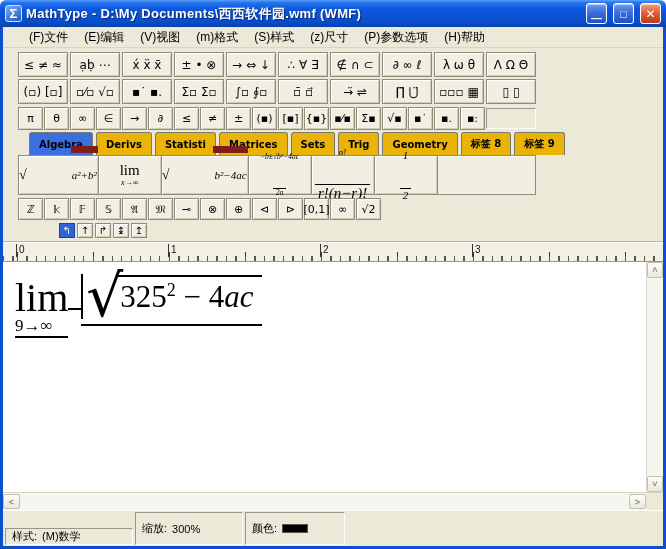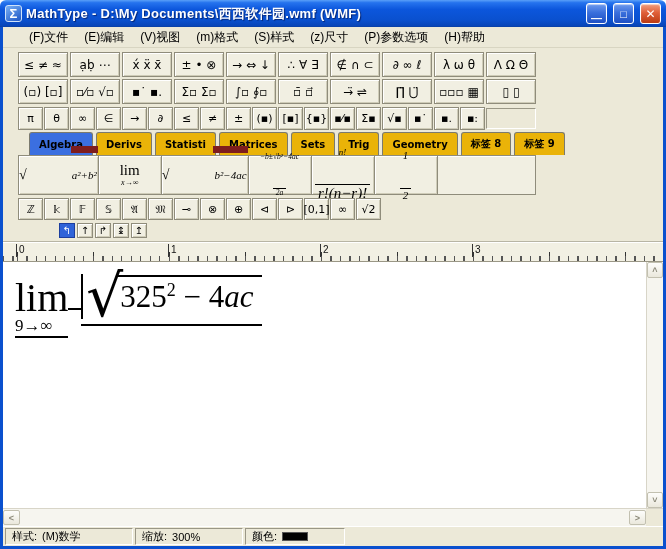--- a/index.html
+++ b/index.html
@@ -121,21 +121,21 @@
   .htrack { flex:1; }
   .corner { flex:0 0 17px; background:#ECE9D8; }
   .hscrollrow .sbtn { flex:0 0 17px; height:15px; margin:1px 0; }
 
   
   .statusbar { flex:0 0 17px; display:flex; gap:2px; align-items:stretch; background:#ECE9D8;
     border-top:1px solid #fff; padding:1px 2px; font-size:11px; }
   .scell { border:1px solid; border-color:#9A9786 #FFF #FFF #9A9786; display:flex; align-items:center;
     gap:5px; padding:0 6px; white-space:nowrap; }
   .scell .sw { width:26px; height:9px; background:#000; border:1px solid #555; }
-  .sc0 { flex:0 0 128px; } .sc1 { flex:0 0 150px; } .sc2 { flex:0 0 108px; } .sc3 { flex:0 0 100px; }
+  .sc0 { flex:0 0 128px;margin-top:16px; } .sc1 { flex:0 0 150px; } .sc2 { flex:0 0 108px; } .sc3 { flex:0 0 100px; }
 </style>
 </head>
 <body>
 
 <div class="window">
 
   <div class="titlebar">
     <span class="appicon">Σ</span>
     <span class="apptitle">MathType - D:\My Documents\西西软件园.wmf (WMF)</span>
     <span class="winbtn min">

